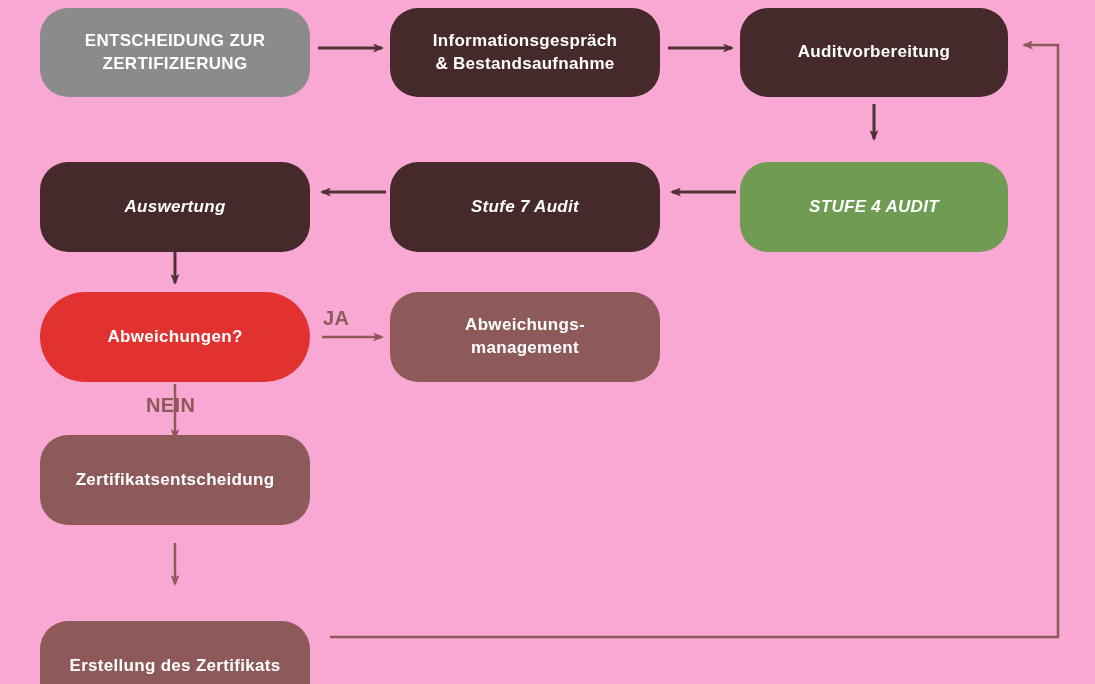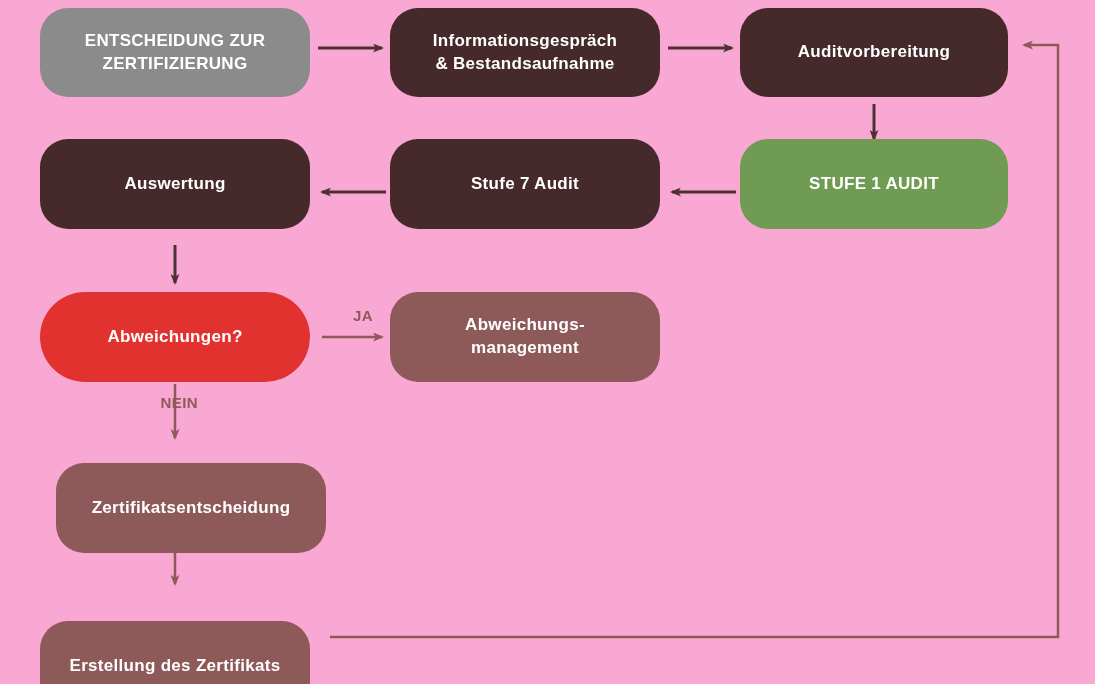--- a/index.html
+++ b/index.html
@@ -42,35 +42,35 @@
   .node.dark  { background: var(--dark-brown); }
   .node.green { background: var(--green); }
   .node.red   { background: var(--red); }
   .node.muted { background: var(--muted-brown); }
 
   
   .col1 { left: 40px;  width: 270px; }
   .col2 { left: 390px; width: 270px; }
   .col3 { left: 740px; width: 268px; text-align: center; }
   .row1 { top: 8px;   height: 89px; }
-  .row2 { top: 139px; height: 90px; }
+  .row2 { top: 162px; height: 90px; font-style: italic; }
   .row3 { top: 292px; height: 90px; }
-  .row4 { top: 463px; height: 90px; margin-left: 16px; }
+  .row4 { top: 435px; height: 90px; }
   .row5 { top: 621px; height: 90px; }
 
   .edge-label {
     position: absolute;
     font-weight: bold;
-    font-size: 15px;
+    font-size: 20px;
     letter-spacing: 0.4px;
     color: var(--arrow-muted);
-    text-align: right;
+    text-align: left;
   }
   .edge-label.ja   { left: 323px; top: 307px; width: 50px; }
-  .edge-label.nein { left: 118px; top: 394px; width: 80px; }
+  .edge-label.nein { left: 146px; top: 394px; width: 80px; }
 
   svg.arrows {
     position: absolute;
     left: 0; top: 0;
     width: 1095px;
     height: 684px;
     pointer-events: none;
   }
   .arrow-dark  { stroke: var(--arrow-dark);  stroke-width: 3;   fill: none; }
   .arrow-muted { stroke: var(--arrow-muted); stroke-width: 2.5; fill: none; }
@@ -113,21 +113,21 @@
   <div class="node dark col2 row1">
     <span>Informationsgespräch
 &amp; Bestandsaufnahme</span>
   </div>
 
   <div class="node dark col3 row1">
     <span>Auditvorbereitung</span>
   </div>
 
   <div class="node green col3 row2">
-    <span>STUFE 1 AUDIT</span>
+    <span>STUFE 4 AUDIT</span>
   </div>
 
   <div class="node dark col2 row2">
     <span>Stufe 7 Audit</span>
   </div>
 
   <div class="node dark col1 row2">
     <span>Auswertung</span>
   </div>
 

